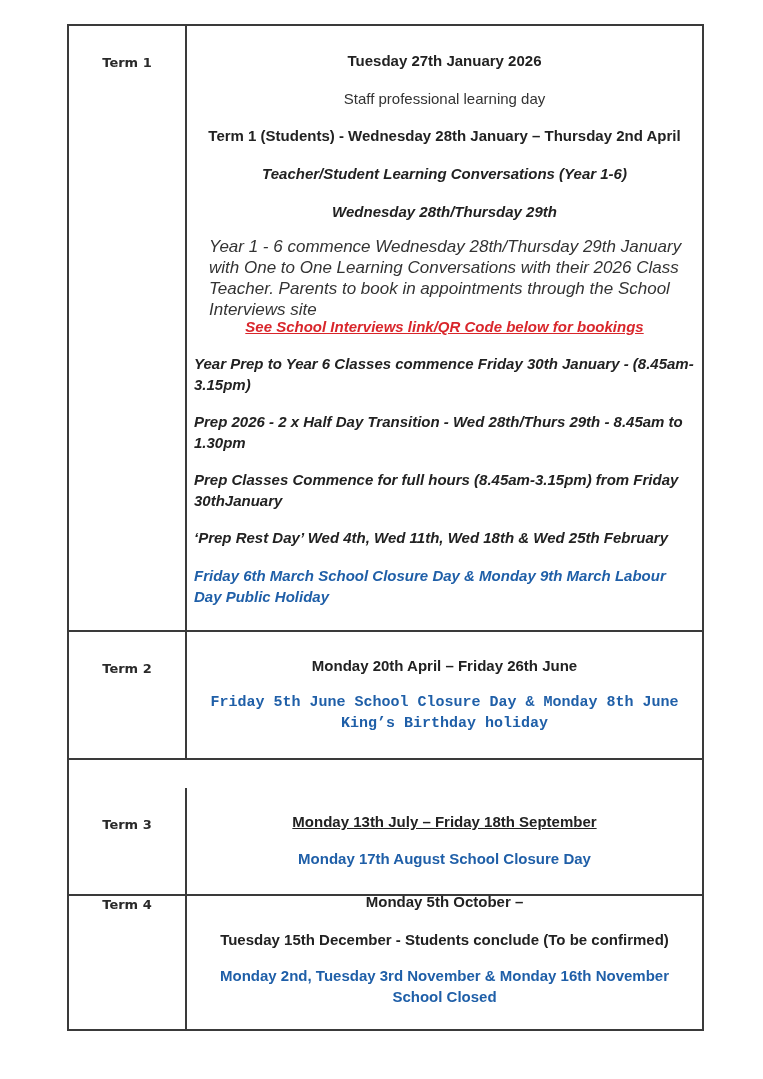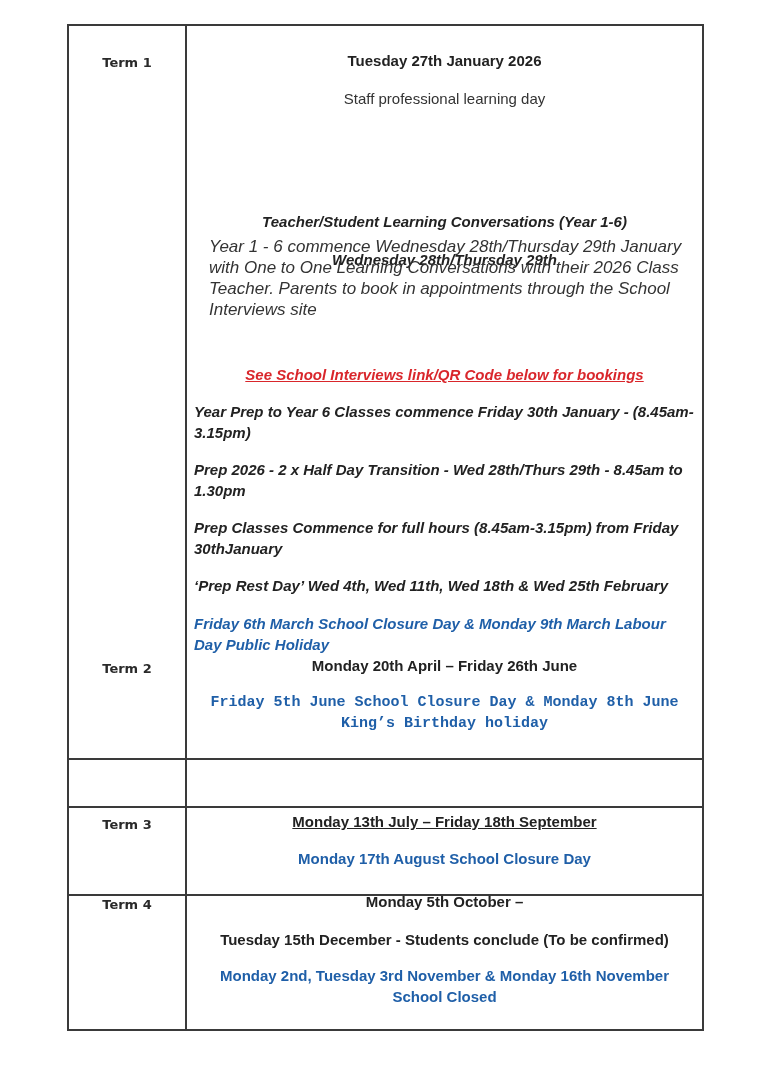--- a/index.html
+++ b/index.html
@@ -7,38 +7,39 @@
     .tbl { position: absolute; left: 67px; top: 24px; width: 637px; height: 1007px; border: 2px solid #3a3a3a; box-sizing: border-box; }
     .row { position: absolute; left: 0; right: 0; border-bottom: 2px solid #3a3a3a; box-sizing: border-box; }
     .row.last { border-bottom: none; }
     .label { position: absolute; left: 0; top: 0; width: 118px; bottom: 0; border-right: 2px solid #3a3a3a; box-sizing: border-box; font-family: "DejaVu Sans", sans-serif; font-weight: bold; font-size: 13px; color: #2a2a2a; text-align: center; }
     .label span { display: block; margin-top: 29px; }
     .content { position: absolute; left: 118px; right: 0; top: 0; bottom: 0; padding-left: 46px; }
     .line { position: absolute; font-size: 15px; line-height: 21px; }
     .c { left: 0; right: 0; text-align: center; }
     .l { left: 7px; right: 8px; text-align: left; }
     .b { font-weight: bold; }
-    .i { font-style: italic; margin-top: 48px; }
+    .i { font-style: italic; }
     .blue { color: #1f5fa8; }
     .red { color: #d9262b; text-decoration: underline; }
     .plain { color: #333; }
     .para { left: 22px; right: 18px; text-align: left; font-style: italic; font-size: 17px; line-height: 21px; color: #333; }
   </style>
 </head>
 <body>
 
 <div class="tbl">
 
-  <div class="row" style="top:0; height:782px;">
+  <div class="row" style="top:0; height:606px;">
     <div class="label">
         <span>Term 1</span>
       </div>
     <div class="content">
       <div class="line c b" style="top:24px;">Tuesday 27th January 2026</div>
       <div class="line c plain" style="top:62px;">Staff professional learning day</div>
+      <div class="line c b" style="top:99px;">Term 1 (Students) - Wednesday 28th January  – Thursday 2nd April</div>
       <div class="line c b i" style="top:137px;">Teacher/Student Learning Conversations (Year 1-6)</div>
       <div class="line c b i" style="top:175px;">Wednesday 28th/Thursday 29th</div>
       <div class="line para" style="top:210px;">Year 1 - 6 commence Wednesday 28th/Thursday 29th January with One to One Learning Conversations with their 2026 Class Teacher. Parents to book in appointments through the School Interviews site</div>
       <div class="line c b i red" style="top:290px;">See School Interviews link/QR Code below for bookings</div>
       <div class="line l b i" style="top:327px;">Year Prep to Year 6 Classes commence Friday 30th January - (8.45am-3.15pm)</div>
       <div class="line l b i" style="top:385px;">Prep 2026 -  2 x Half Day Transition - Wed 28th/Thurs 29th - 8.45am to 1.30pm</div>
       <div class="line l b i" style="top:443px;">Prep Classes Commence for full hours (8.45am-3.15pm)  from Friday 30thJanuary</div>
       <div class="line l b i" style="top:501px;">‘Prep Rest Day’ Wed 4th, Wed 11th, Wed 18th &amp; Wed 25th February</div>
       <div class="line l b i blue" style="top:539px;">Friday 6th March School Closure Day &amp; Monday 9th March Labour Day Public Holiday</div>
     </div>

